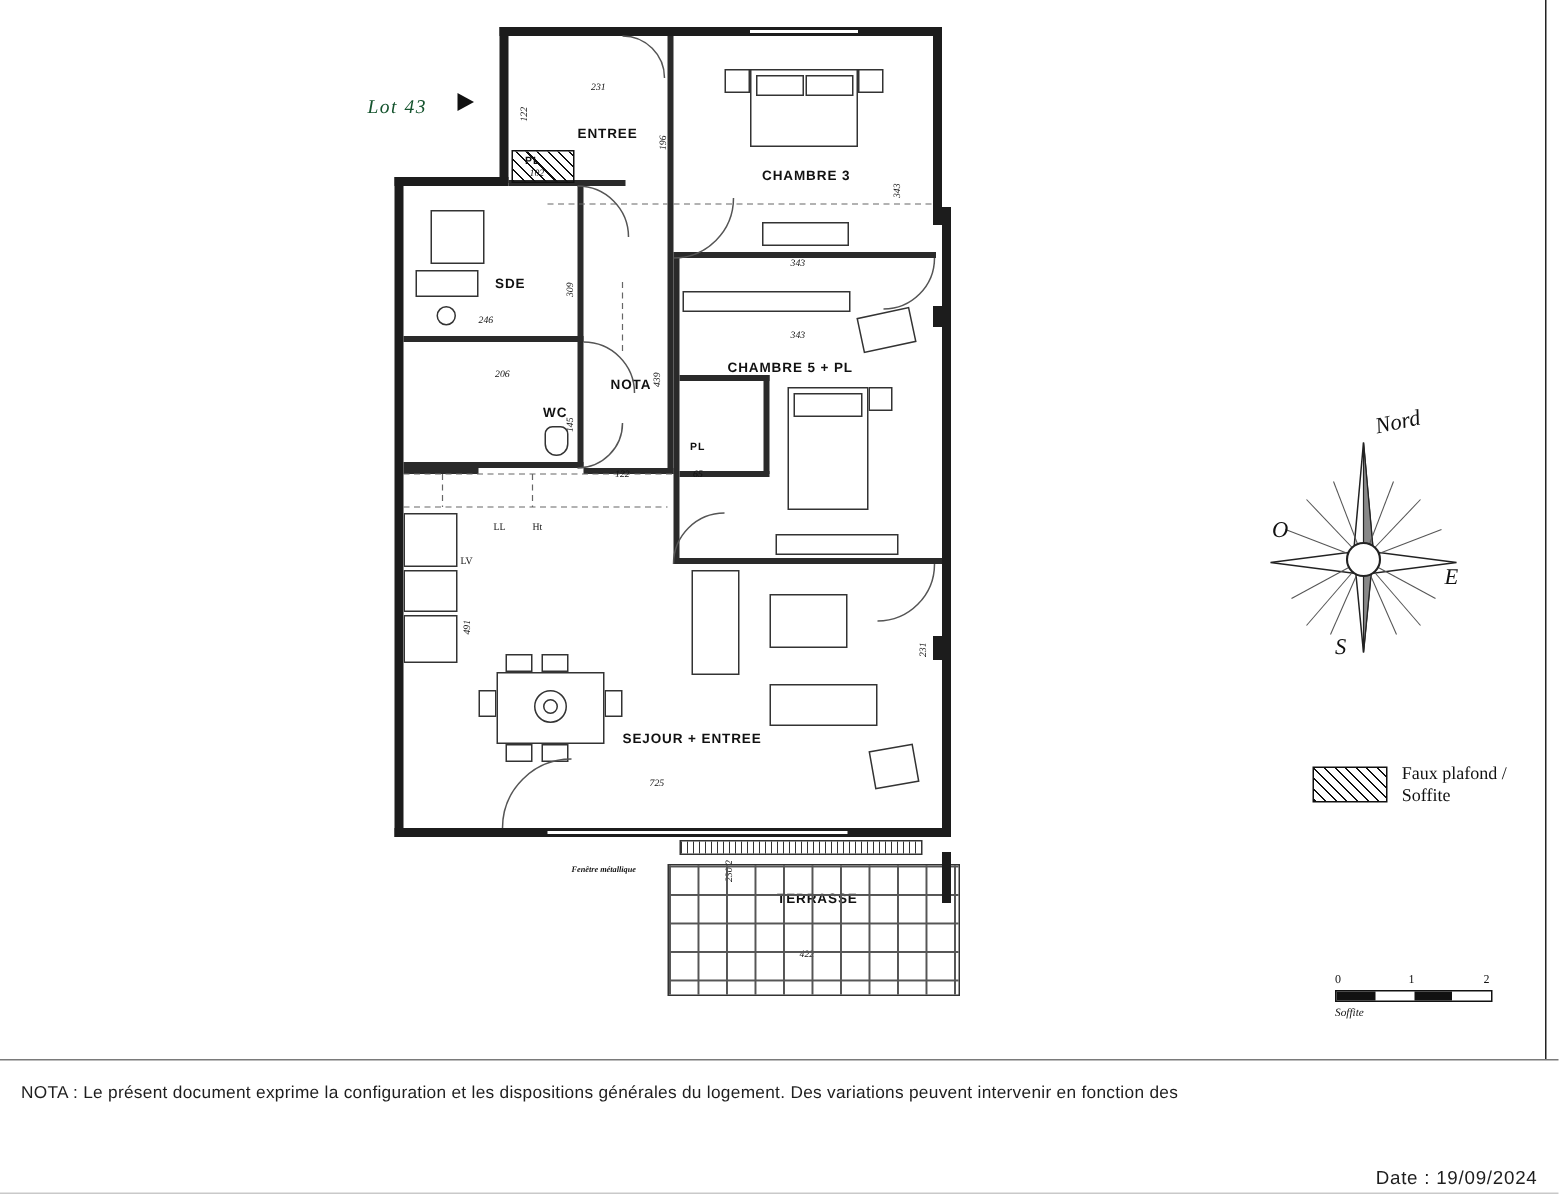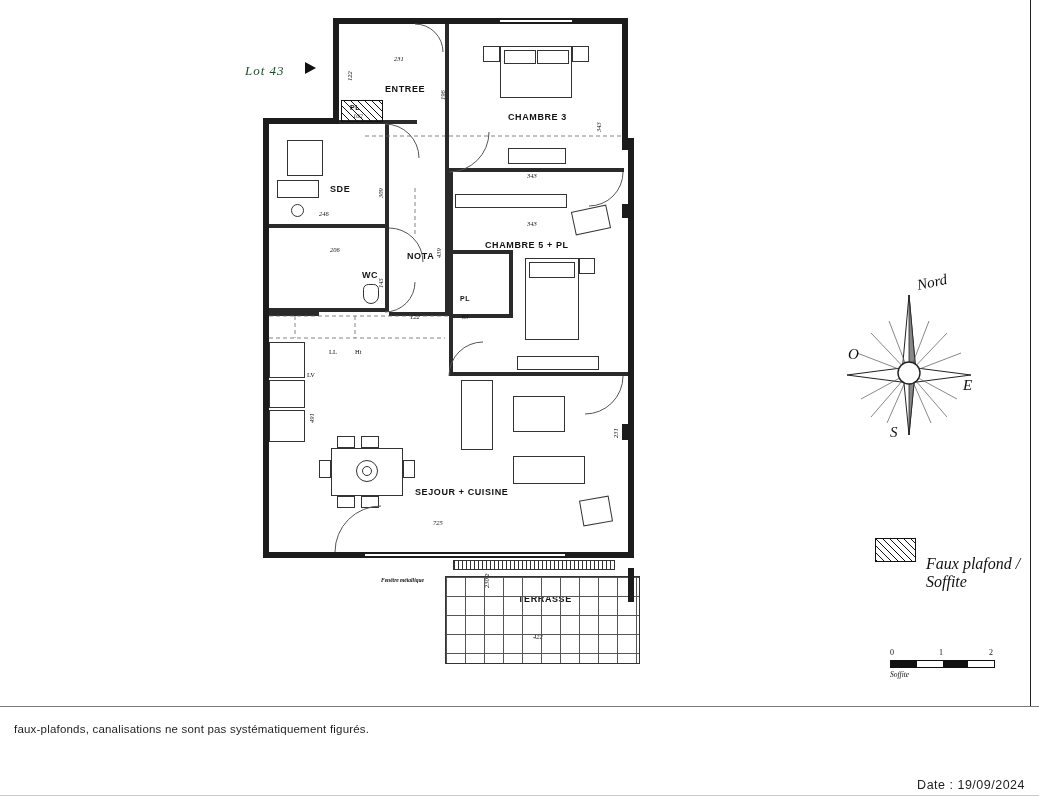--- a/index.html
+++ b/index.html
@@ -55,21 +55,21 @@
   
   .compass{position:absolute;left:845px;top:268px;width:145px;height:170px;}
   .compass .lbl{position:absolute;font-family:"Liberation Serif",serif;font-style:italic;font-size:15px;color:#111;}
 
   
   .legend{position:absolute;left:875px;top:508px;display:flex;align-items:center;gap:10px;}
   .legend-swatch{
     width:48px;height:22px;border:1px solid #111;
     background:repeating-linear-gradient(45deg,#111 0,#111 1px,#fff 1px,#fff 5px);
   }
-  .legend-text{font-family:"Liberation Serif",serif;font-style:italic;font-size:16px;color:#111;margin-top:47px;}
+  .legend-text{font-family:"Liberation Serif",serif;font-size:12px;color:#111;}
 
   
   .scalebar{position:absolute;left:890px;top:648px;width:105px;}
   .sb-nums{position:relative;height:11px;font-size:8px;color:#111;font-family:"Liberation Serif",serif;}
   .sb-nums span{position:absolute;top:0;}
   .sb-bars{position:relative;height:6px;margin-top:1px;border:1px solid #111;display:flex;}
   .sb-bars i{flex:1;height:100%;display:block;}
   .sb-bars i:nth-child(odd){background:#111;}
   .sb-cap{margin-top:2px;font-size:7.5px;font-family:"Liberation Serif",serif;font-style:italic;color:#111;}
 
@@ -153,21 +153,21 @@
     </svg>
 
     <div class="hatch" style="left:86px;top:92px;width:40px;height:20px;"></div>
 
     <div class="room-label" style="left:130px;top:76px;">ENTREE</div>
     <div class="room-label" style="left:253px;top:104px;">CHAMBRE 3</div>
     <div class="room-label" style="left:75px;top:176px;">SDE</div>
     <div class="room-label" style="left:83px;top:262px;margin-left:24px;">WC</div>
     <div class="room-label" style="left:152px;top:243px;">NOTA</div>
     <div class="room-label" style="left:230px;top:232px;">CHAMBRE 5 + PL</div>
-    <div class="room-label" style="left:160px;top:479px;">SEJOUR + CUISINE</div>
+    <div class="room-label" style="left:160px;top:479px;">SEJOUR + ENTREE</div>
     <div class="room-label" style="left:263px;top:586px;">TERRASSE</div>
     <div class="room-label" style="left:95px;top:96px;font-size:7px;">PL</div>
     <div class="room-label" style="left:205px;top:287px;font-size:7px;">PL</div>
 
     <div class="dim" style="left:139px;top:47px;">231</div>
     <div class="dim vert" style="left:184px;top:92px;">196</div>
     <div class="dim vert" style="left:91px;top:73px;">122</div>
     <div class="dim" style="left:98px;top:104px;">102</div>
     <div class="dim vert" style="left:340px;top:124px;">343</div>
     <div class="dim" style="left:272px;top:164px;">343</div>
@@ -301,18 +301,18 @@
       <i></i>
         <i></i>
         <i></i>
         <i></i>
     </div>
     <div class="sb-cap">Soffite</div>
   </div>
 
   <div class="footer-rule"></div>
   <div class="nota">
-    <div>faux-plafonds, canalisations ne sont pas systématiquement figurés.</div>
+    <div>NOTA : Le présent document exprime la configuration et les dispositions générales du logement. Des variations peuvent intervenir en fonction des</div>
   </div>
   <div class="date">Date :  19/09/2024</div>
   <div class="sep"></div>
 
 </div>
 
 </body></html>

